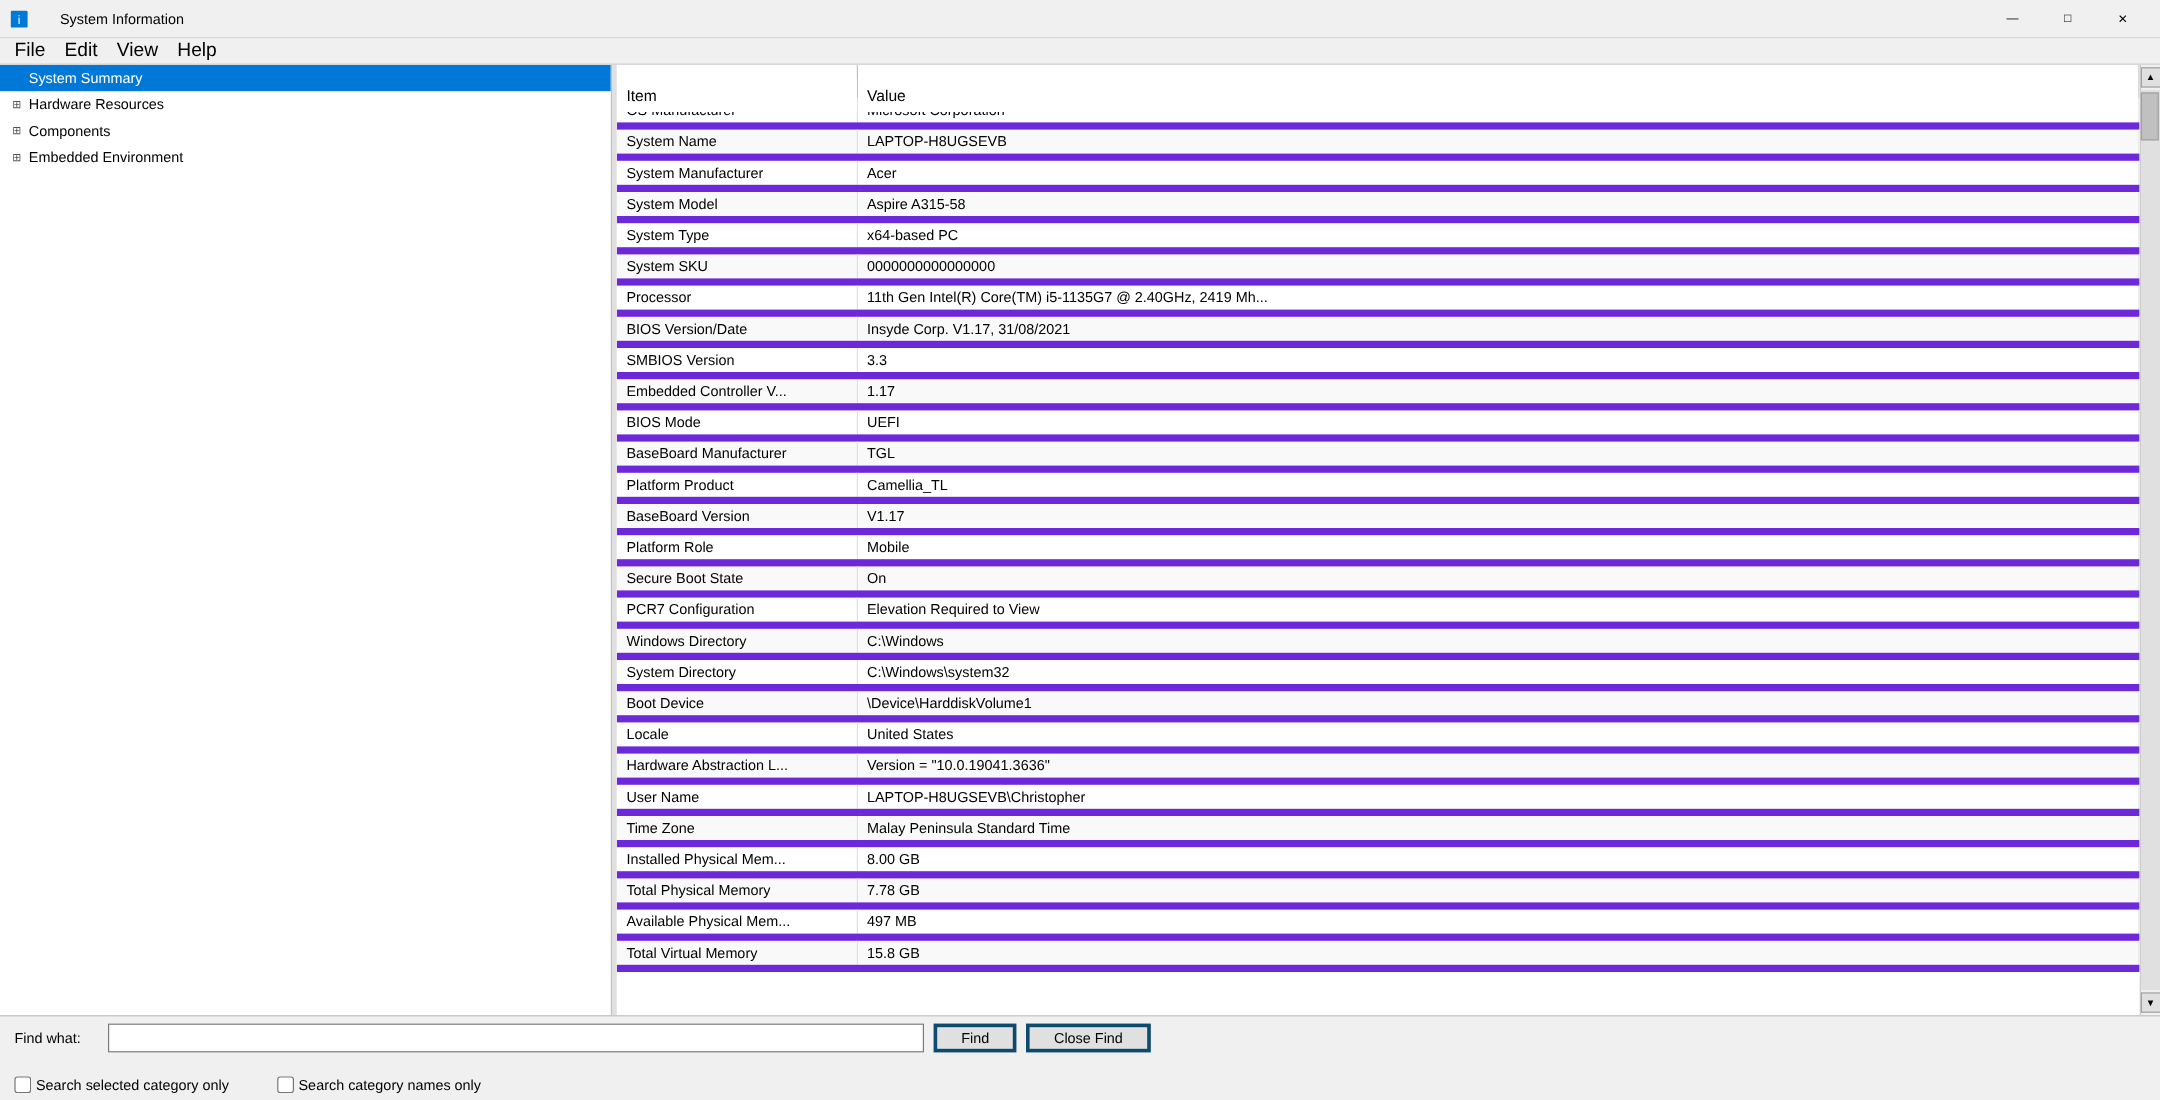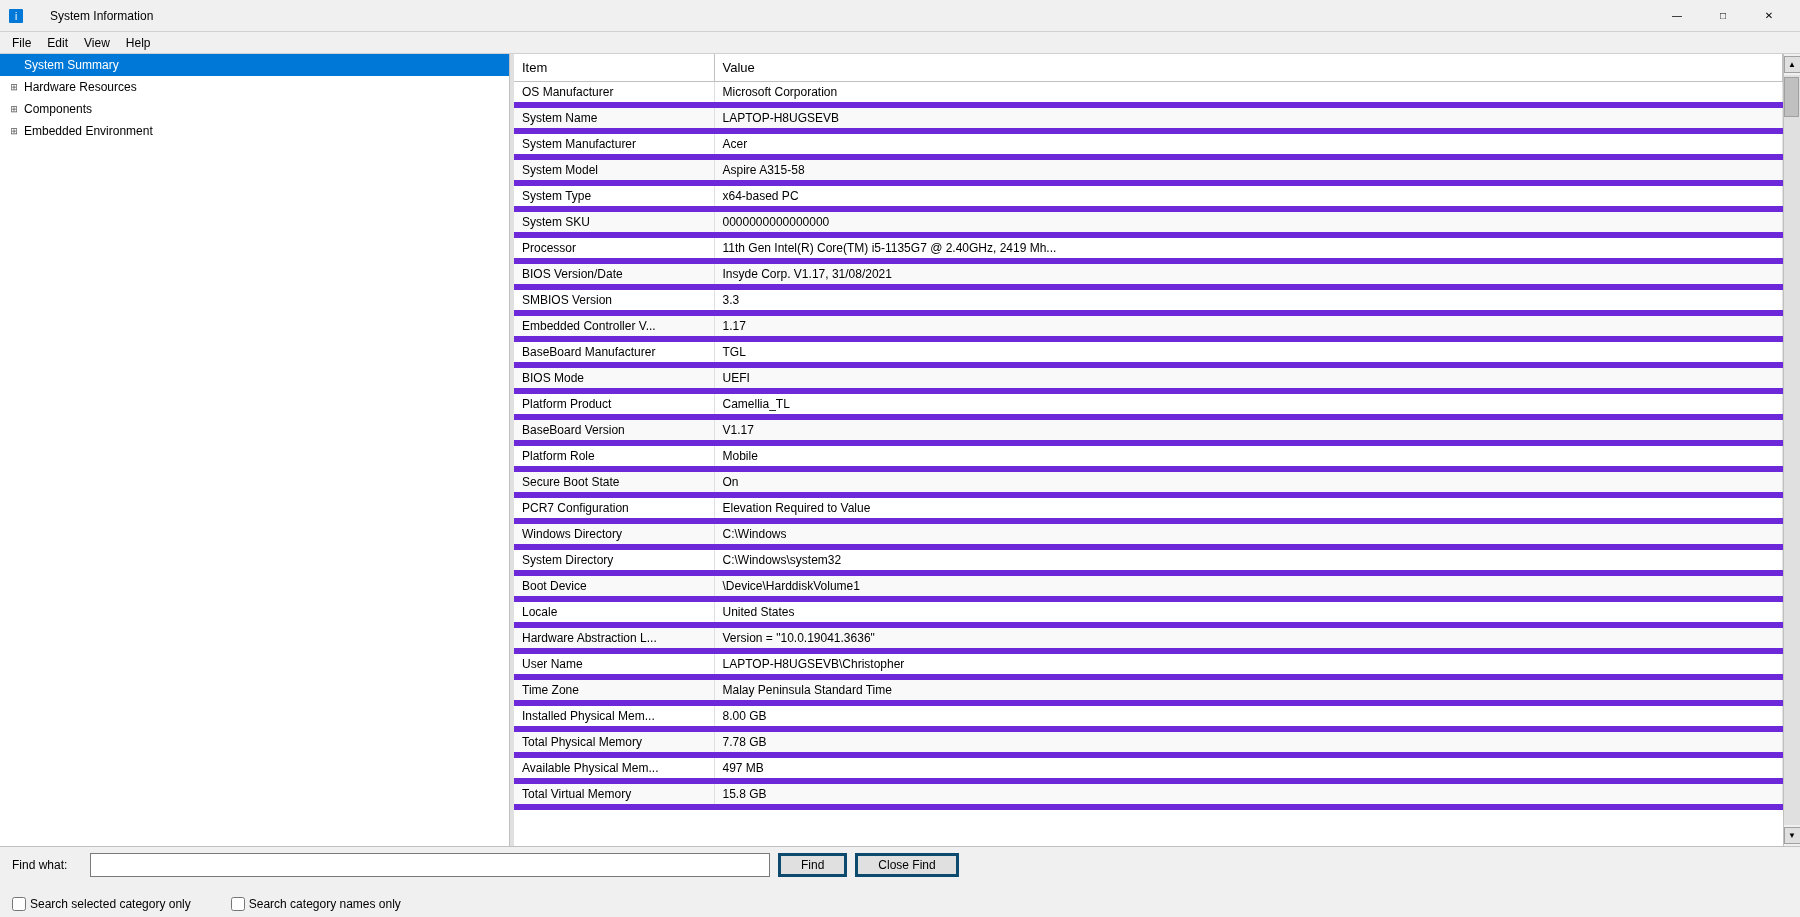--- a/index.html
+++ b/index.html
@@ -60,21 +60,21 @@
       background: #f0f0f0;
       height: 22px;
       display: flex;
       align-items: center;
       padding: 0 4px;
       border-bottom: 1px solid #d0d0d0;
     }
     .menu-item {
       padding: 2px 8px;
       cursor: pointer;
-      font-size: 12px;
+      font-size: 16px;
     }
 
     
     .main-container {
       display: flex;
       flex: 1;
       overflow: hidden;
     }
 
     
@@ -118,21 +118,21 @@
     }
     .info-table {
       width: 100%;
       border-collapse: collapse;
       table-layout: fixed;
     }
     .info-table thead tr {
       background: #fff;
       border-bottom: 1px solid #c0c0c0;
       position: sticky;
-      top: 0;
+      top: 12px;
       z-index: 10;
     }
     .info-table th {
       text-align: left;
       padding: 6px 8px;
       font-weight: normal;
       font-size: 13px;
       border-right: 1px solid #c0c0c0;
       background: #fff;
     }
@@ -326,46 +326,46 @@
           </tr>
           <tr>
             <td class="col-item">SMBIOS Version</td>
             <td class="col-value">3.3</td>
           </tr>
           <tr>
             <td class="col-item">Embedded Controller V...</td>
             <td class="col-value">1.17</td>
           </tr>
           <tr>
+            <td class="col-item">BIOS Mode</td>
+            <td class="col-value">UEFI</td>
+          </tr>
+          <tr>
             <td class="col-item">BaseBoard Manufacturer</td>
             <td class="col-value">TGL</td>
           </tr>
           <tr>
-            <td class="col-item">BIOS Mode</td>
-            <td class="col-value">UEFI</td>
-          </tr>
-          <tr>
             <td class="col-item">Platform Product</td>
             <td class="col-value">Camellia_TL</td>
           </tr>
           <tr>
             <td class="col-item">BaseBoard Version</td>
             <td class="col-value">V1.17</td>
           </tr>
           <tr>
             <td class="col-item">Platform Role</td>
             <td class="col-value">Mobile</td>
           </tr>
           <tr>
             <td class="col-item">Secure Boot State</td>
             <td class="col-value">On</td>
           </tr>
           <tr>
             <td class="col-item">PCR7 Configuration</td>
-            <td class="col-value">Elevation Required to Value</td>
+            <td class="col-value">Elevation Required to View</td>
           </tr>
           <tr>
             <td class="col-item">Windows Directory</td>
             <td class="col-value">C:\Windows</td>
           </tr>
           <tr>
             <td class="col-item">System Directory</td>
             <td class="col-value">C:\Windows\system32</td>
           </tr>
           <tr>

